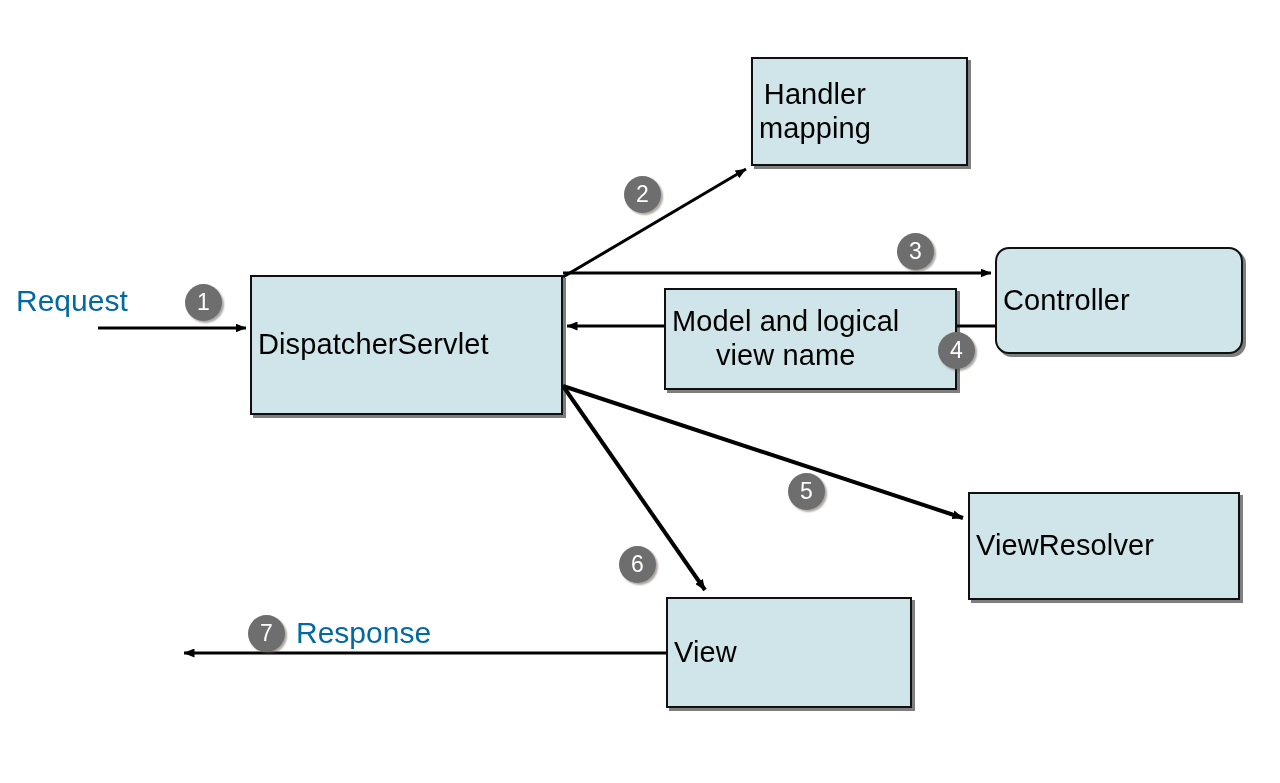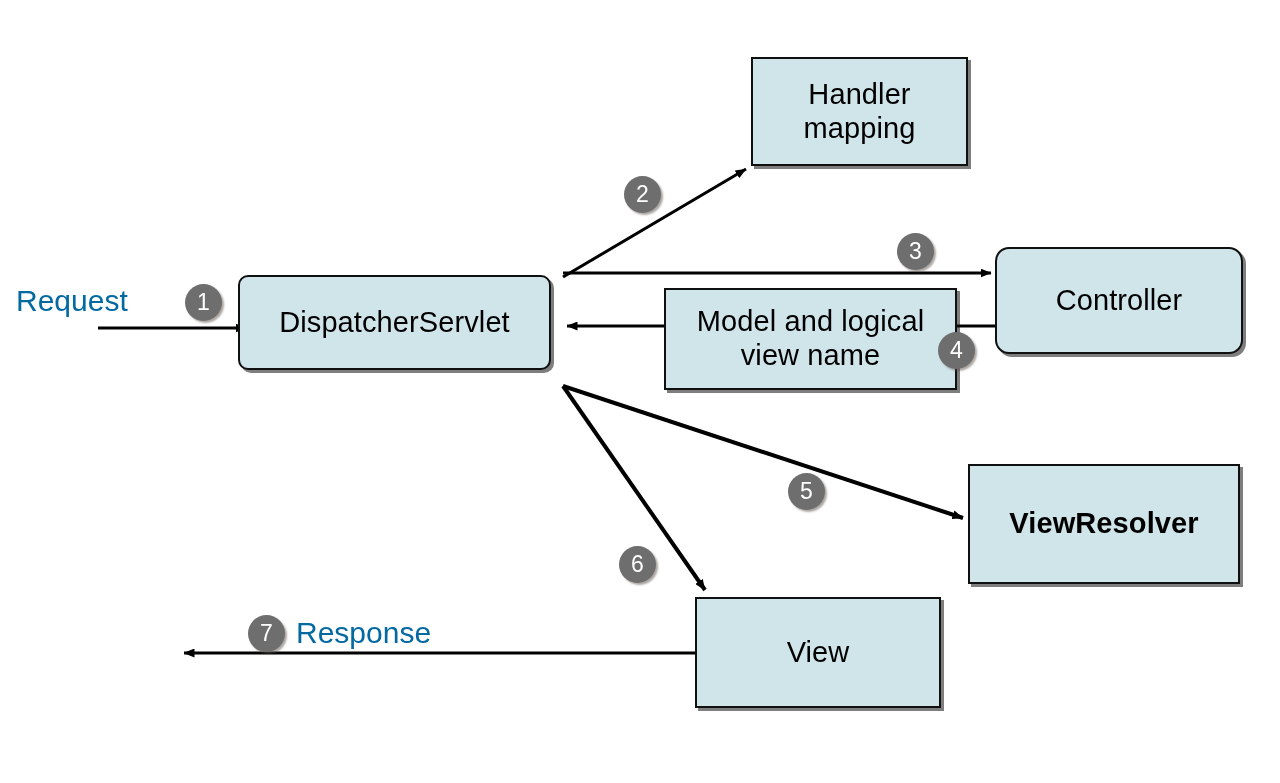--- a/index.html
+++ b/index.html
@@ -23,21 +23,20 @@
     height: 783px;
     pointer-events: none;
   }
   .node {
     position: absolute;
     box-sizing: border-box;
     background: #d0e5ea;
     border: 2px solid #101010;
     display: flex;
     align-items: center;
-    justify-content: center;
     text-align: center;
     color: #000000;
     font-size: 29px;
     line-height: 1.16;
     letter-spacing: 0.1px;
     box-shadow: 3px 3px 0 rgba(20,20,20,0.55);
   }
   .node-label {
     display: block;
     white-space: pre-line;
@@ -86,43 +85,43 @@
 
     <line x1="995" y1="326" x2="567" y2="326" stroke="#000000" stroke-width="3" marker-end="url(#arrowhead)"></line>
 
     <line x1="563" y1="386" x2="963" y2="518" stroke="#000000" stroke-width="4" marker-end="url(#arrowhead)"></line>
 
     <line x1="563" y1="386" x2="705" y2="590" stroke="#000000" stroke-width="4" marker-end="url(#arrowhead)"></line>
 
     <line x1="697" y1="653" x2="184" y2="653" stroke="#000000" stroke-width="3" marker-end="url(#arrowhead)"></line>
   </svg>
 
-  <div class="node" style="left:238px; top:275px; width:313px; height:95px;border-radius:10px;">
+  <div class="node" style="left:250px; top:275px; width:313px; height:140px;">
     <span class="node-label">DispatcherServlet</span>
   </div>
 
   <div class="node" style="left:751px; top:57px; width:217px; height:109px;">
     <span class="node-label">Handler
 mapping</span>
   </div>
 
   <div class="node" style="left:995px; top:247px; width:248px; height:107px;border-radius:14px;">
     <span class="node-label">Controller</span>
   </div>
 
   <div class="node" style="left:652px; top:288px; width:293px; height:102px; z-index:4;margin-left:12px;">
     <span class="node-label">Model and logical
 view name</span>
   </div>
 
-  <div class="node" style="left:968px; top:464px; width:272px; height:120px;font-weight:bold;">
+  <div class="node" style="left:968px; top:492px; width:272px; height:108px;">
     <span class="node-label">ViewResolver</span>
   </div>
 
-  <div class="node" style="left:695px; top:597px; width:246px; height:111px;">
+  <div class="node" style="left:666px; top:597px; width:246px; height:111px;">
     <span class="node-label">View</span>
   </div>
 
   <div class="flow-label" style="left:16px; top:284px;">Request</div>
 
   <div class="flow-label" style="left:296px; top:616px;">Response</div>
 
   <div class="badge" style="left:185px; top:284px;">1</div>
   <div class="badge" style="left:624px; top:176px;">2</div>
   <div class="badge" style="left:897px; top:233px;">3</div>

